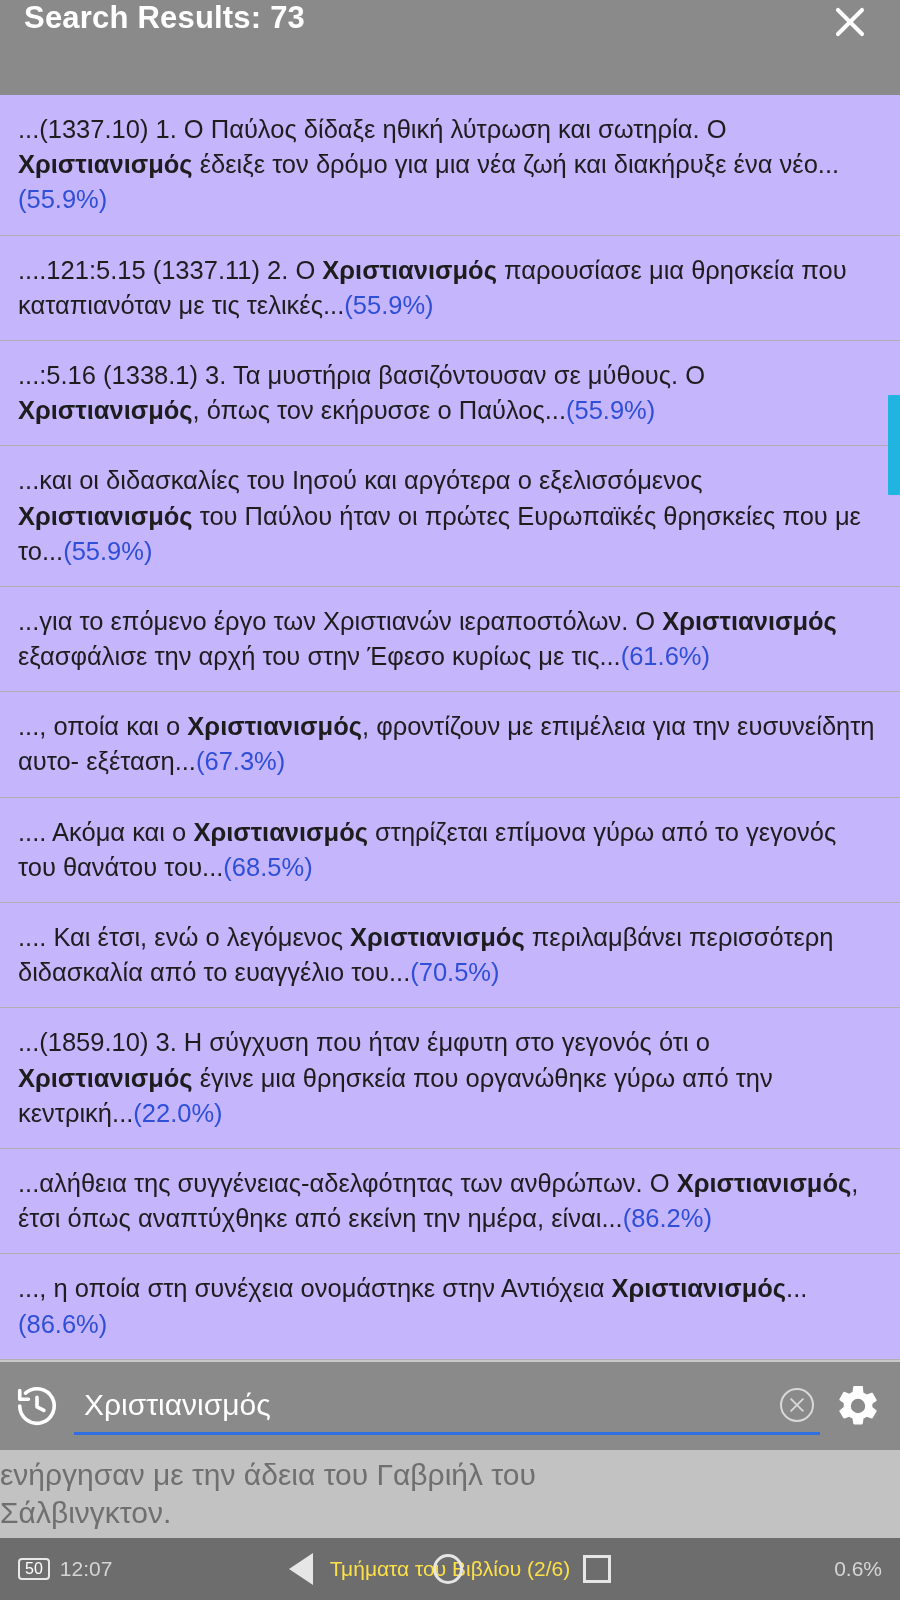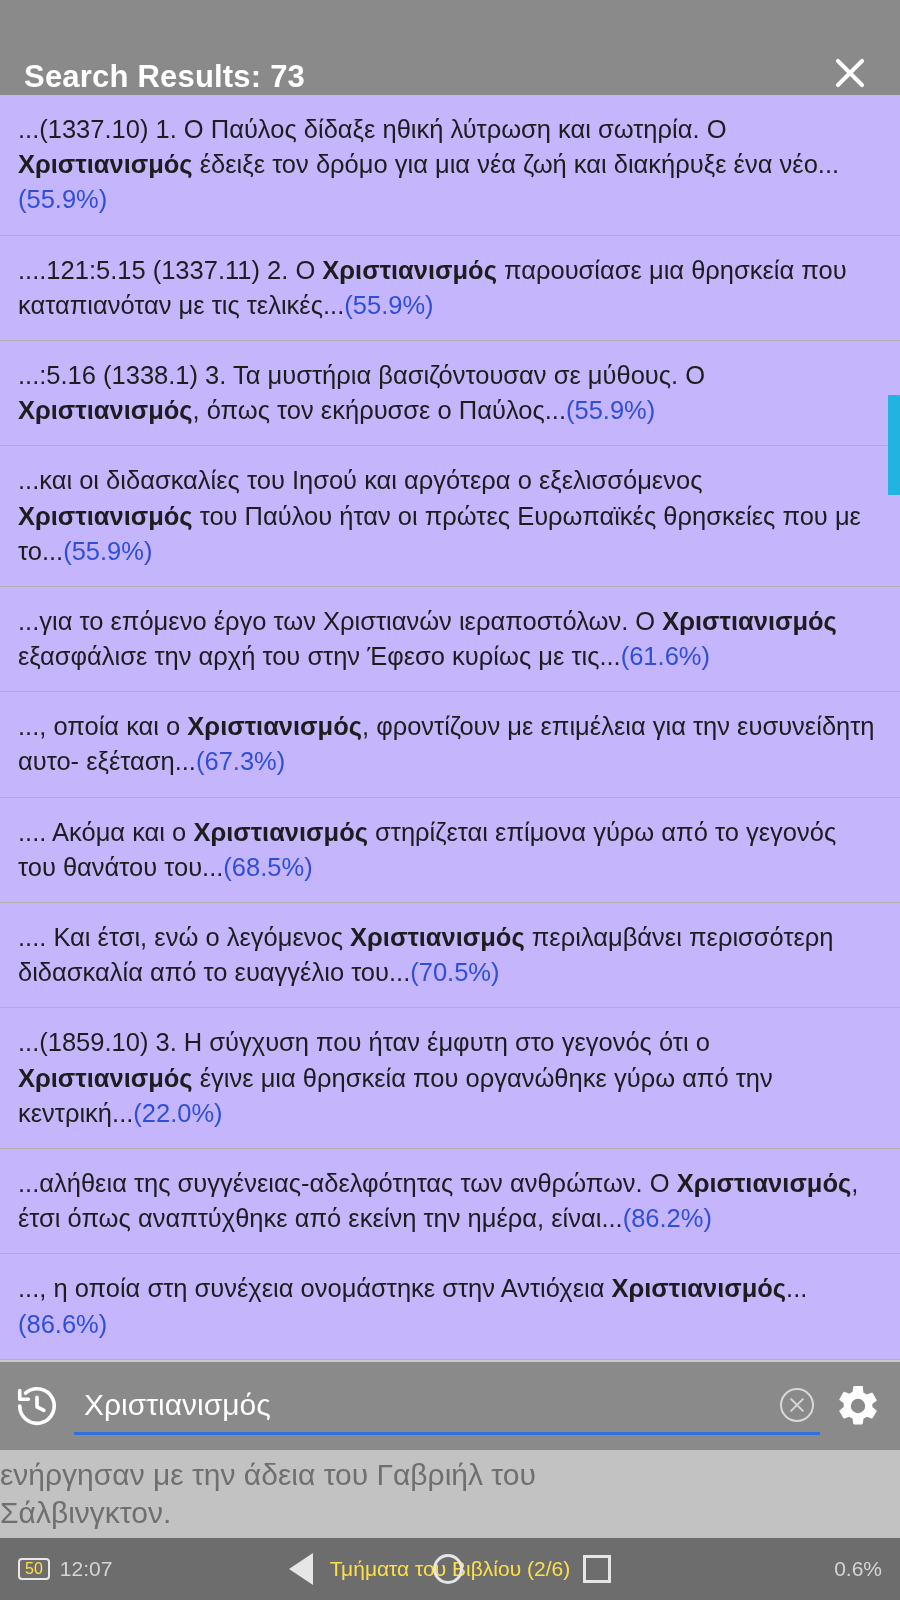--- a/index.html
+++ b/index.html
@@ -16,21 +16,21 @@
     flex-direction: column;
     background: #c9c9c9;
   }
 
   
   .header {
     height: 95px;
     flex: 0 0 95px;
     background: #8a8a8a;
     display: flex;
-    align-items: flex-end;
+    align-items: flex-start;
     justify-content: space-between;
     padding: 0 28px 0 24px;
     gap: 12px;
   }
   .header-title {
     color: #ffffff;
     font-size: 31px;
     font-weight: bold;
     letter-spacing: 0.2px;
   }
@@ -155,21 +155,21 @@
     display: flex;
     align-items: center;
     color: #d5d5d5;
     font-size: 21px;
     padding: 0 18px;
     position: relative;
   }
   .battery-badge {
     border: 2px solid #e8e8e8;
     border-radius: 4px;
-    color: #fde047;
+    color: #ffffff;
     font-size: 16px;
     padding: 1px 5px;
     margin-right: 10px;
     line-height: 1;
   }
   .nav-clock { margin-right: 64px; }
   .nav-center {
     position: absolute;
     left: 0; right: 0;
     display: flex;

